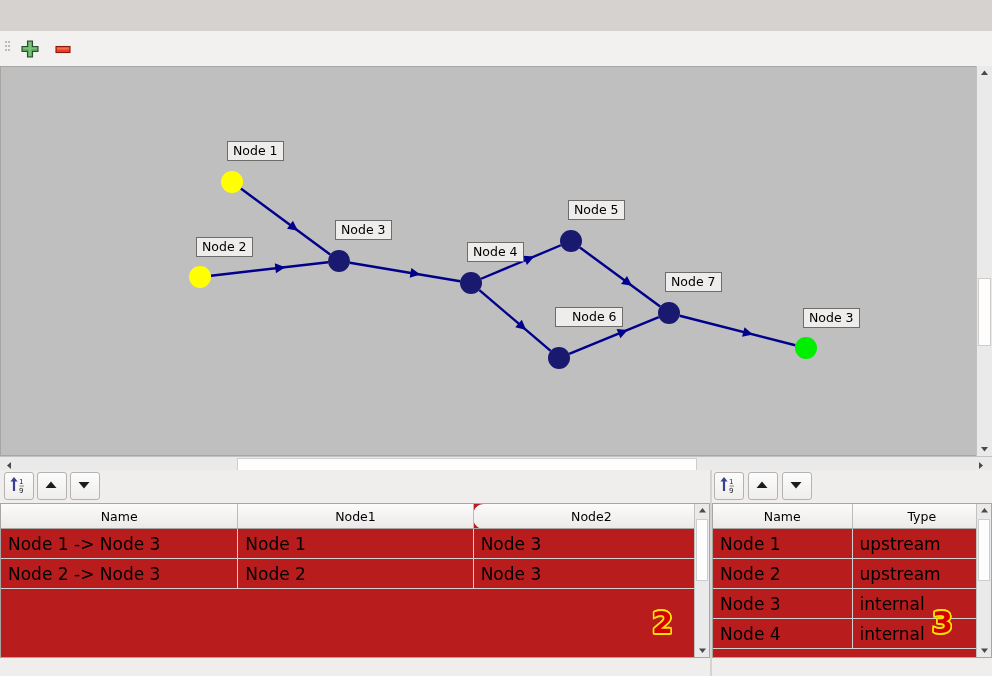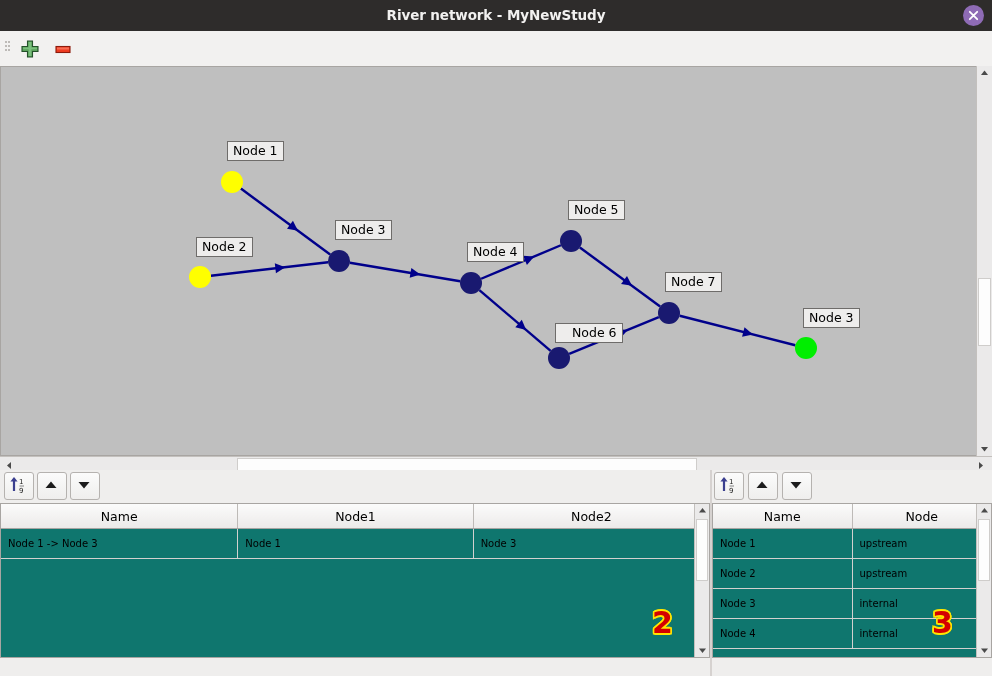--- a/index.html
+++ b/index.html
@@ -115,58 +115,50 @@
   .pane-sep{position:absolute;left:710px;top:470px;width:2px;height:206px;background:#d6d2d0;cursor:col-resize;}
 
   .tbl-toolbar{position:absolute;left:0;top:2px;height:30px;}
   .tt-btn{
     position:absolute;top:0;width:28px;height:26px;
     background:linear-gradient(180deg,#fbfbfb 0%,#efeeed 100%);
     border:1px solid #b5b2af;border-radius:3px;cursor:pointer;
   }
 
   .grid{
-    position:absolute;left:0;background:#0f766e;
+    position:absolute;left:0;background:#b91c1c;
     border:1px solid #a8a5a2;box-sizing:border-box;overflow:hidden;
   }
   .grid-left{left:0;top:503px;width:710px;height:155px;}
   .grid-right{left:712px;top:503px;width:280px;height:155px;}
   table.tg{border-collapse:collapse;width:100%;table-layout:fixed;}
   table.tg th{
     background:linear-gradient(180deg,#fbfbfb 0%,#eceae9 100%);
     border-right:1px solid #bdbab7;border-bottom:1px solid #a8a5a2;
     font-weight:normal;font-size:12.5px;height:22px;
     text-align:center;color:#000;
   }
   table.tg th:last-child{border-right:none;}
   table.tg td{
     border-right:1px solid #d3d1cf;border-bottom:1px solid #d3d1cf;
-    height:29px;font-size:10px;padding:0 0 0 7px;color:#000;
+    height:29px;font-size:17px;padding:0 0 0 7px;color:#000;
     white-space:nowrap;overflow:hidden;
   }
   table.tg td:last-child{border-right:none;}
   .grid .gvsb{
     position:absolute;right:0;top:0;width:15px;bottom:0;background:#ebeaea;
     border-left:1px solid #c3c0bd;box-sizing:border-box;
   }
   .grid .gvsb .gthumb{position:absolute;left:1px;width:12px;background:#fdfdfd;border:1px solid #cfcdcb;box-sizing:border-box;}
 </style>
 </head>
 <body>
 
 <div id="app">
 
-  <div class="titlebar">
-    <div class="title">River network - MyNewStudy</div>
-    <div class="close-btn">
-      <svg width="21" height="21" viewBox="0 0 21 21">
-        <path d="M6.8 6.8 L14.2 14.2 M14.2 6.8 L6.8 14.2" stroke="#ffffff" stroke-width="1.8" stroke-linecap="round"></path>
-      </svg>
-    </div>
-  </div>
 
   <div class="toolbar">
     <div class="tb-grip">
       <i></i>
         <i></i>
         <i></i>
         <i></i>
         <i></i>
         <i></i>
     </div>
@@ -219,21 +211,21 @@
           <circle cx="668" cy="246" r="11" fill="#191970"></circle>
           <circle cx="805" cy="281" r="11" fill="#00EE00"></circle>
         </g>
     </svg>
     <div id="label-layer">
         <div class="node-label" style="left: 226px; top: 74px;">Node 1</div>
         <div class="node-label" style="left: 195px; top: 170px;">Node 2</div>
         <div class="node-label" style="left: 334px; top: 153px;">Node 3</div>
         <div class="node-label" style="left: 466px; top: 175px;">Node 4</div>
         <div class="node-label" style="left: 567px; top: 133px;">Node 5</div>
-        <div class="node-label" style="left: 554px; top: 256px; padding-left: 16px;">Node 6</div>
+        <div class="node-label" style="left: 554px; top: 240px; padding-left: 16px;">Node 6</div>
         <div class="node-label" style="left: 664px; top: 205px;">Node 7</div>
         <div class="node-label" style="left: 802px; top: 241px;">Node 3</div>
       </div>
     <div class="marker-num" style="left:937px;top:405px;">1</div>
   </div>
 
   <div class="vsb">
     <div class="sb-arrow sb-up">
       <svg width="15" height="15" viewBox="0 0 15 15">
           <polygon points="7.5,4.5 11,9 4,9" fill="#4a4a4a"></polygon>
@@ -297,27 +289,32 @@
       </div>
     </div>
   </div>
 
   <div class="grid grid-left">
     <table class="tg" id="links-table">
       <thead>
           <tr id="links-head">
             <th style="width: 232px;">Name</th>
             <th style="width: 230px;">Node1</th>
-            <th style="width: 231px;">Node2</th>
+            <th style="width: 231px; border-radius: 11px;">Node2</th>
           </tr>
         </thead>
       <tbody id="links-body">
           <tr>
             <td>Node 1 -&gt; Node 3</td>
             <td>Node 1</td>
+            <td>Node 3</td>
+          </tr>
+          <tr>
+            <td>Node 2 -&gt; Node 3</td>
+            <td>Node 2</td>
             <td>Node 3</td>
           </tr>
         </tbody>
     </table>
     <div class="gvsb">
       <div style="position:absolute;left:0;top:0;width:15px;height:14px;">
         <svg width="15" height="14" viewBox="0 0 15 14">
             <polygon points="7.5,4 11,8.5 4,8.5" fill="#4a4a4a"></polygon>
           </svg>
       </div>
@@ -355,21 +352,21 @@
           </svg>
       </div>
     </div>
   </div>
 
   <div class="grid grid-right">
     <table class="tg" id="nodes-table">
       <thead>
           <tr id="nodes-head">
             <th style="width: 132px;">Name</th>
-            <th style="width: 132px;">Node</th>
+            <th style="width: 132px;">Type</th>
           </tr>
         </thead>
       <tbody id="nodes-body">
           <tr>
             <td>Node 1</td>
             <td>upstream</td>
           </tr>
           <tr>
             <td>Node 2</td>
             <td>upstream</td>

